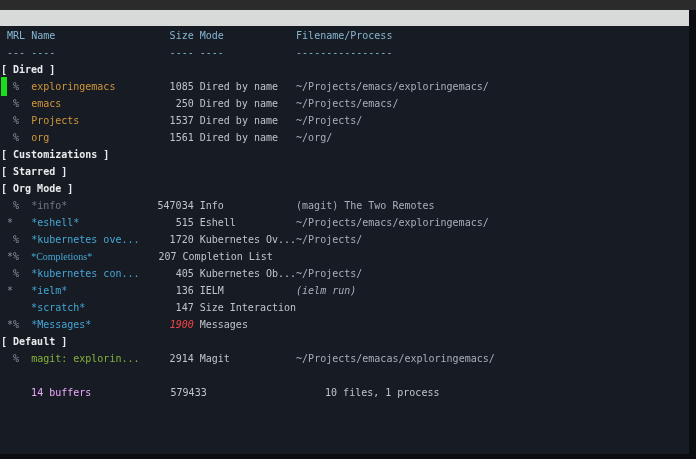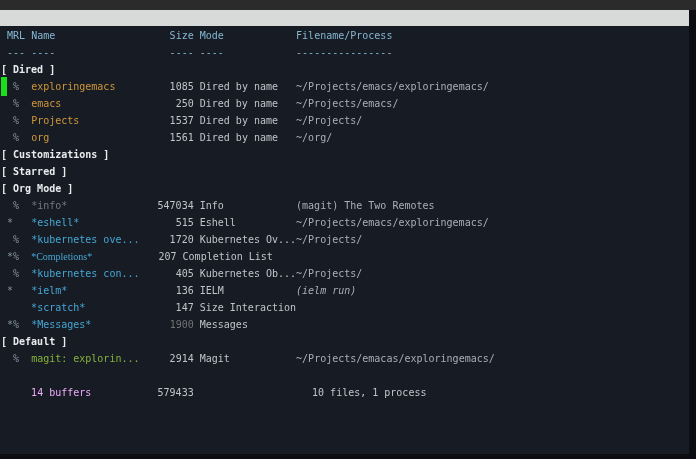--- a/index.html
+++ b/index.html
@@ -42,21 +42,21 @@
       <div class="line"><span class="group bold" style="color: rgb(233, 234, 236);">[ Customizations ]</span></div>
       <div class="line"><span class="group bold" style="color: rgb(233, 234, 236);">[ Starred ]</span></div>
       <div class="line"><span class="group bold" style="color: rgb(233, 234, 236);">[ Org Mode ]</span></div>
       <div class="line"> <span class="marker" style="color: rgb(132, 148, 160);"> % </span> <span class="dim" style="color: rgb(110, 122, 132);">*info*</span>               <span class="text" style="color: rgb(192, 197, 202);">547034</span> <span class="text" style="color: rgb(192, 197, 202);">Info</span>            <span class="path" style="color: rgb(166, 176, 186);">(magit) The Two Remotes</span></div>
       <div class="line"> <span class="marker" style="color: rgb(132, 148, 160);">*  </span> <span class="starred" style="color: rgb(69, 166, 211);">*eshell*</span>                <span class="text" style="color: rgb(192, 197, 202);">515</span> <span class="text" style="color: rgb(192, 197, 202);">Eshell</span>          <span class="path" style="color: rgb(166, 176, 186);">~/Projects/emacs/exploringemacs/</span></div>
       <div class="line"> <span class="marker" style="color: rgb(132, 148, 160);"> % </span> <span class="starred" style="color: rgb(69, 166, 211); margin-top: 48px;">*kubernetes ove...</span>     <span class="text" style="color: rgb(192, 197, 202);">1720</span> <span class="text" style="color: rgb(192, 197, 202);">Kubernetes Ov...</span><span class="path" style="color: rgb(166, 176, 186);">~/Projects/</span></div>
       <div class="line"> <span class="marker" style="color: rgb(132, 148, 160);">*% </span> <span class="starred" style="color: rgb(69, 166, 211); font-family: Liberation Serif, serif;">*Completions*</span>           <span class="text" style="color: rgb(192, 197, 202);">207</span> <span class="text" style="color: rgb(192, 197, 202);">Completion List</span></div>
       <div class="line"> <span class="marker" style="color: rgb(132, 148, 160);"> % </span> <span class="starred" style="color: rgb(69, 166, 211);">*kubernetes con...</span>      <span class="text" style="color: rgb(192, 197, 202);">405</span> <span class="text" style="color: rgb(192, 197, 202);">Kubernetes Ob...</span><span class="path" style="color: rgb(166, 176, 186);">~/Projects/</span></div>
       <div class="line"> <span class="marker" style="color: rgb(132, 148, 160);">*  </span> <span class="starred" style="color: rgb(69, 166, 211);">*ielm*</span>                  <span class="text" style="color: rgb(192, 197, 202);">136</span> <span class="text" style="color: rgb(192, 197, 202);">IELM</span>            <span class="path ital" style="color: rgb(166, 176, 186);">(ielm run)</span></div>
       <div class="line">     <span class="starred" style="color: rgb(69, 166, 211);">*scratch*</span>               <span class="text" style="color: rgb(192, 197, 202);">147</span> <span class="text" style="color: rgb(192, 197, 202);">Size Interaction</span></div>
-      <div class="line"> <span class="marker" style="color: rgb(132, 148, 160);">*% </span> <span class="starred" style="color: rgb(69, 166, 211);">*Messages*</span>             <span class="text" style="color: #737373;">1900</span> <span class="text" style="color: rgb(192, 197, 202);">Messages</span></div>
+      <div class="line"> <span class="marker" style="color: rgb(132, 148, 160);">*% </span> <span class="starred" style="color: rgb(69, 166, 211);">*Messages*</span>             <span class="text" style="color: #ef4444; font-style: italic;">1900</span> <span class="text" style="color: rgb(192, 197, 202);">Messages</span></div>
       <div class="line"><span class="group bold" style="color: rgb(233, 234, 236);">[ Default ]</span></div>
       <div class="line"> <span class="marker" style="color: rgb(132, 148, 160);"> % </span> <span class="magit" style="color: rgb(134, 178, 58);">magit: explorin...</span>     <span class="text" style="color: rgb(192, 197, 202);">2914</span> <span class="text" style="color: rgb(192, 197, 202);">Magit</span>           <span class="path" style="color: rgb(166, 176, 186);">~/Projects/emacas/exploringemacs/</span></div>
       <div class="line"></div>
-      <div class="line">     <span class="text" style="color: #f0abfc;">14 buffers</span>           <span class="text" style="color: rgb(192, 197, 202);">579433</span>                 <span class="text" style="color: rgb(192, 197, 202); margin-left: 16px;">10 files, 1 process</span></div>
+      <div class="line">     <span class="text" style="color: #f0abfc;">14 buffers</span>           <span class="text" style="color: rgb(192, 197, 202); margin-left: 13px;">579433</span>                 <span class="text" style="color: rgb(192, 197, 202); margin-left: 16px;">10 files, 1 process</span></div>
     </div>
   <div id="right-border" class="strip" style="background: rgb(12, 13, 18);"></div>
   <div id="bottom-border" class="strip" style="background: rgb(12, 13, 18);"></div>
 </div>
 
 </body></html>

